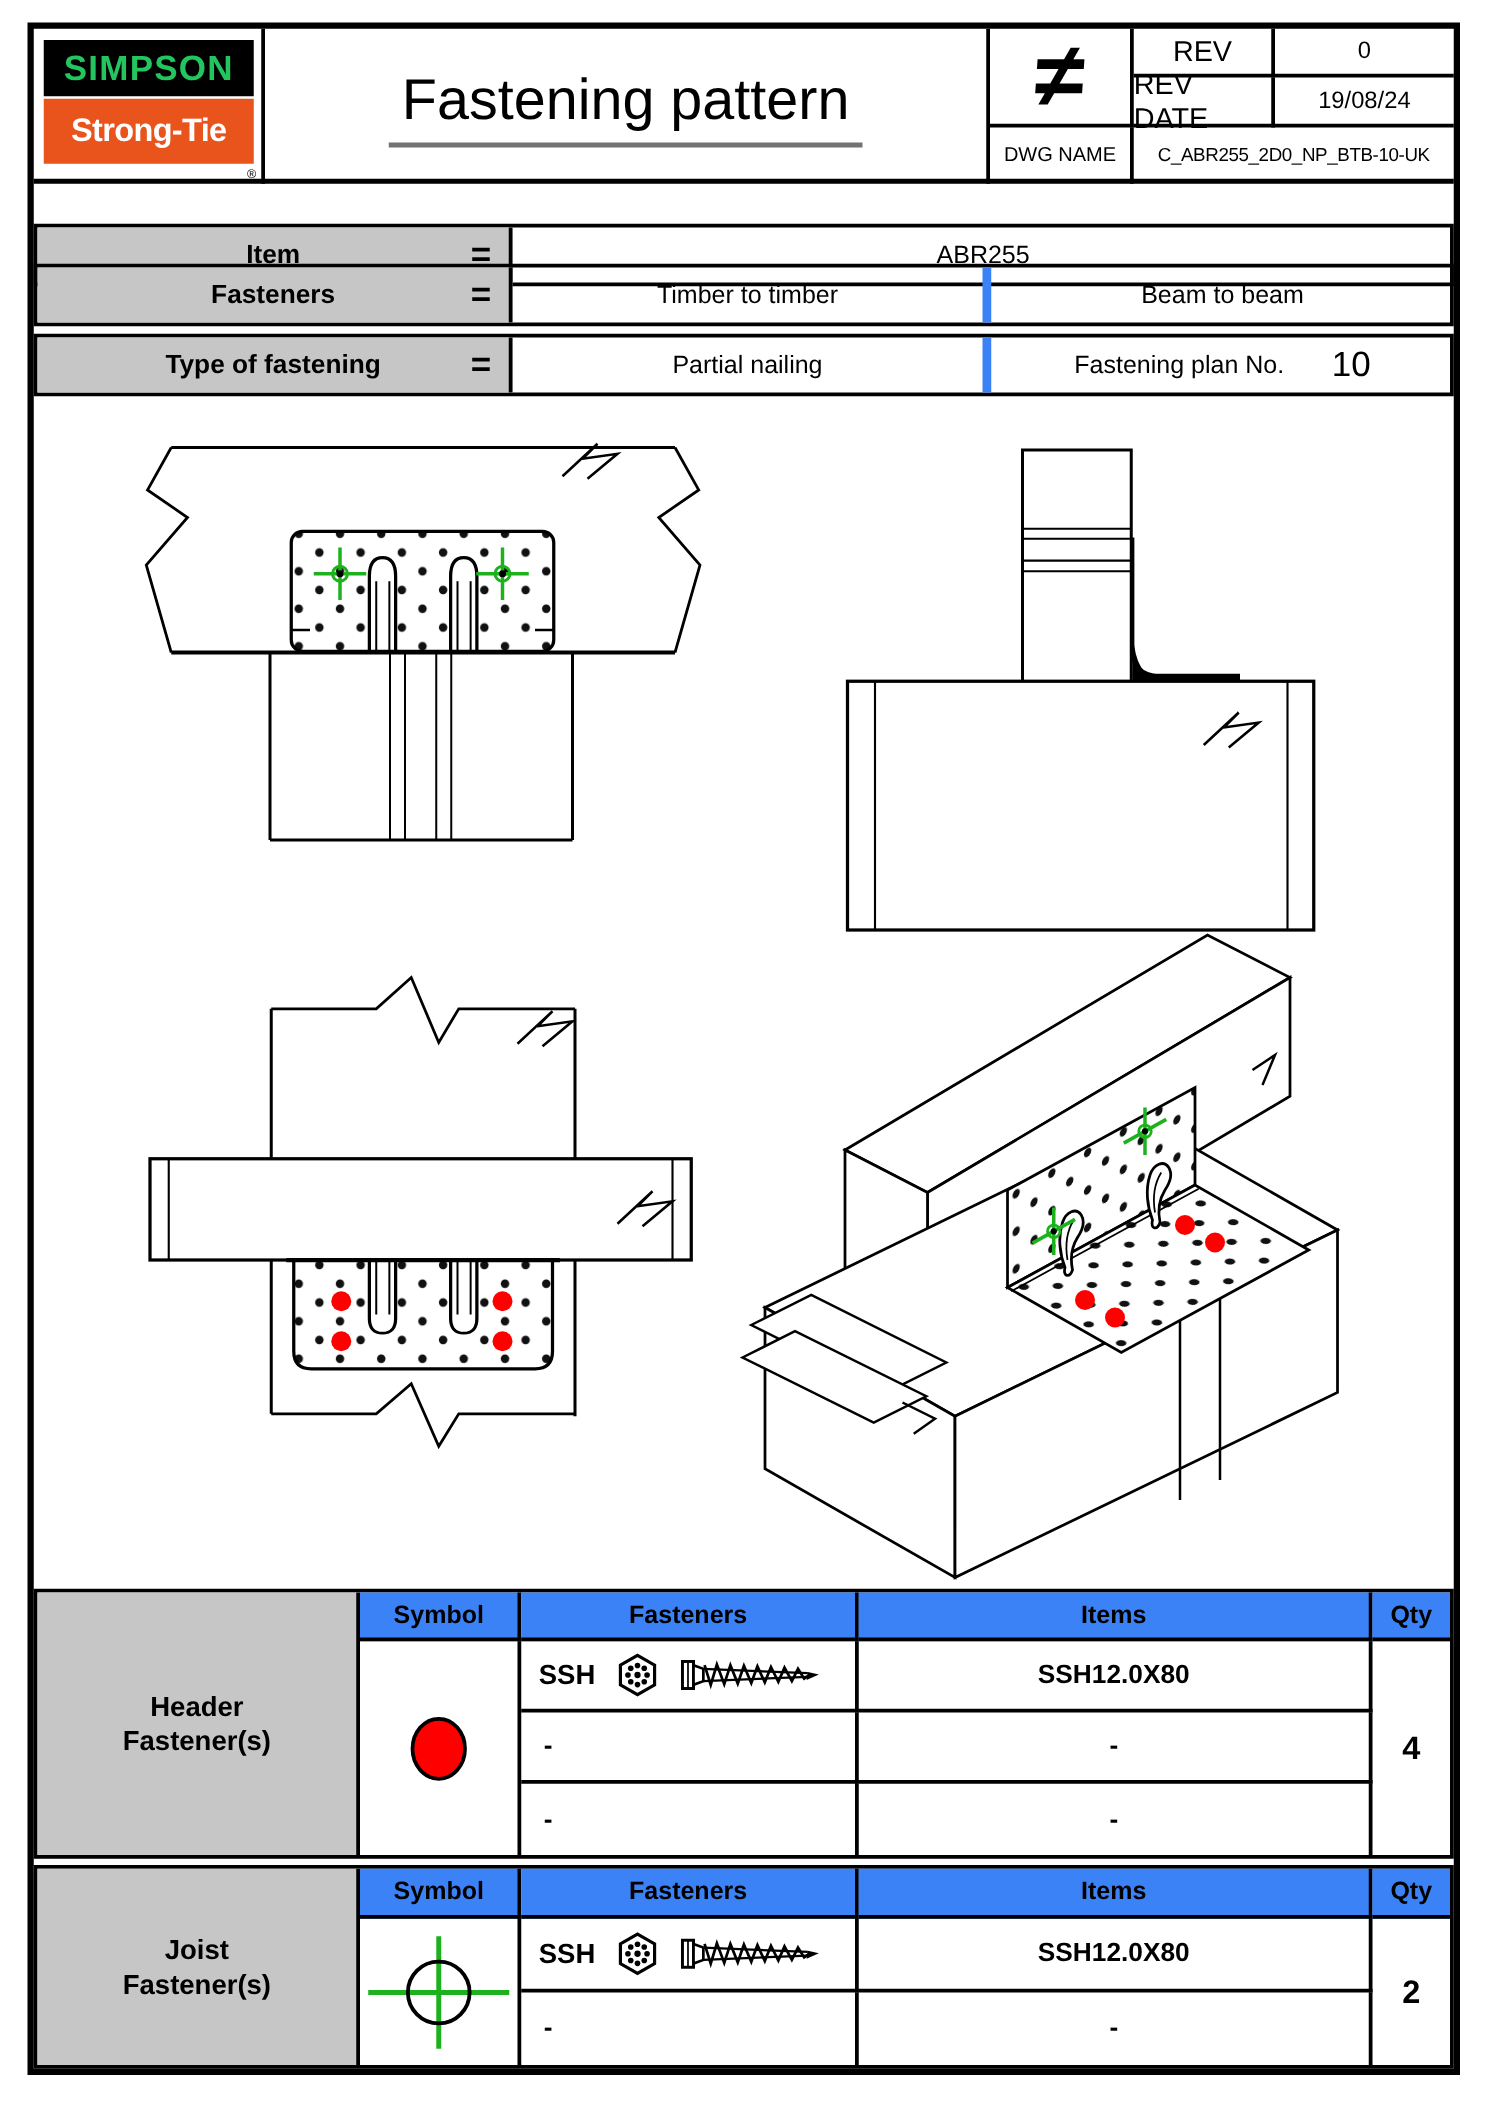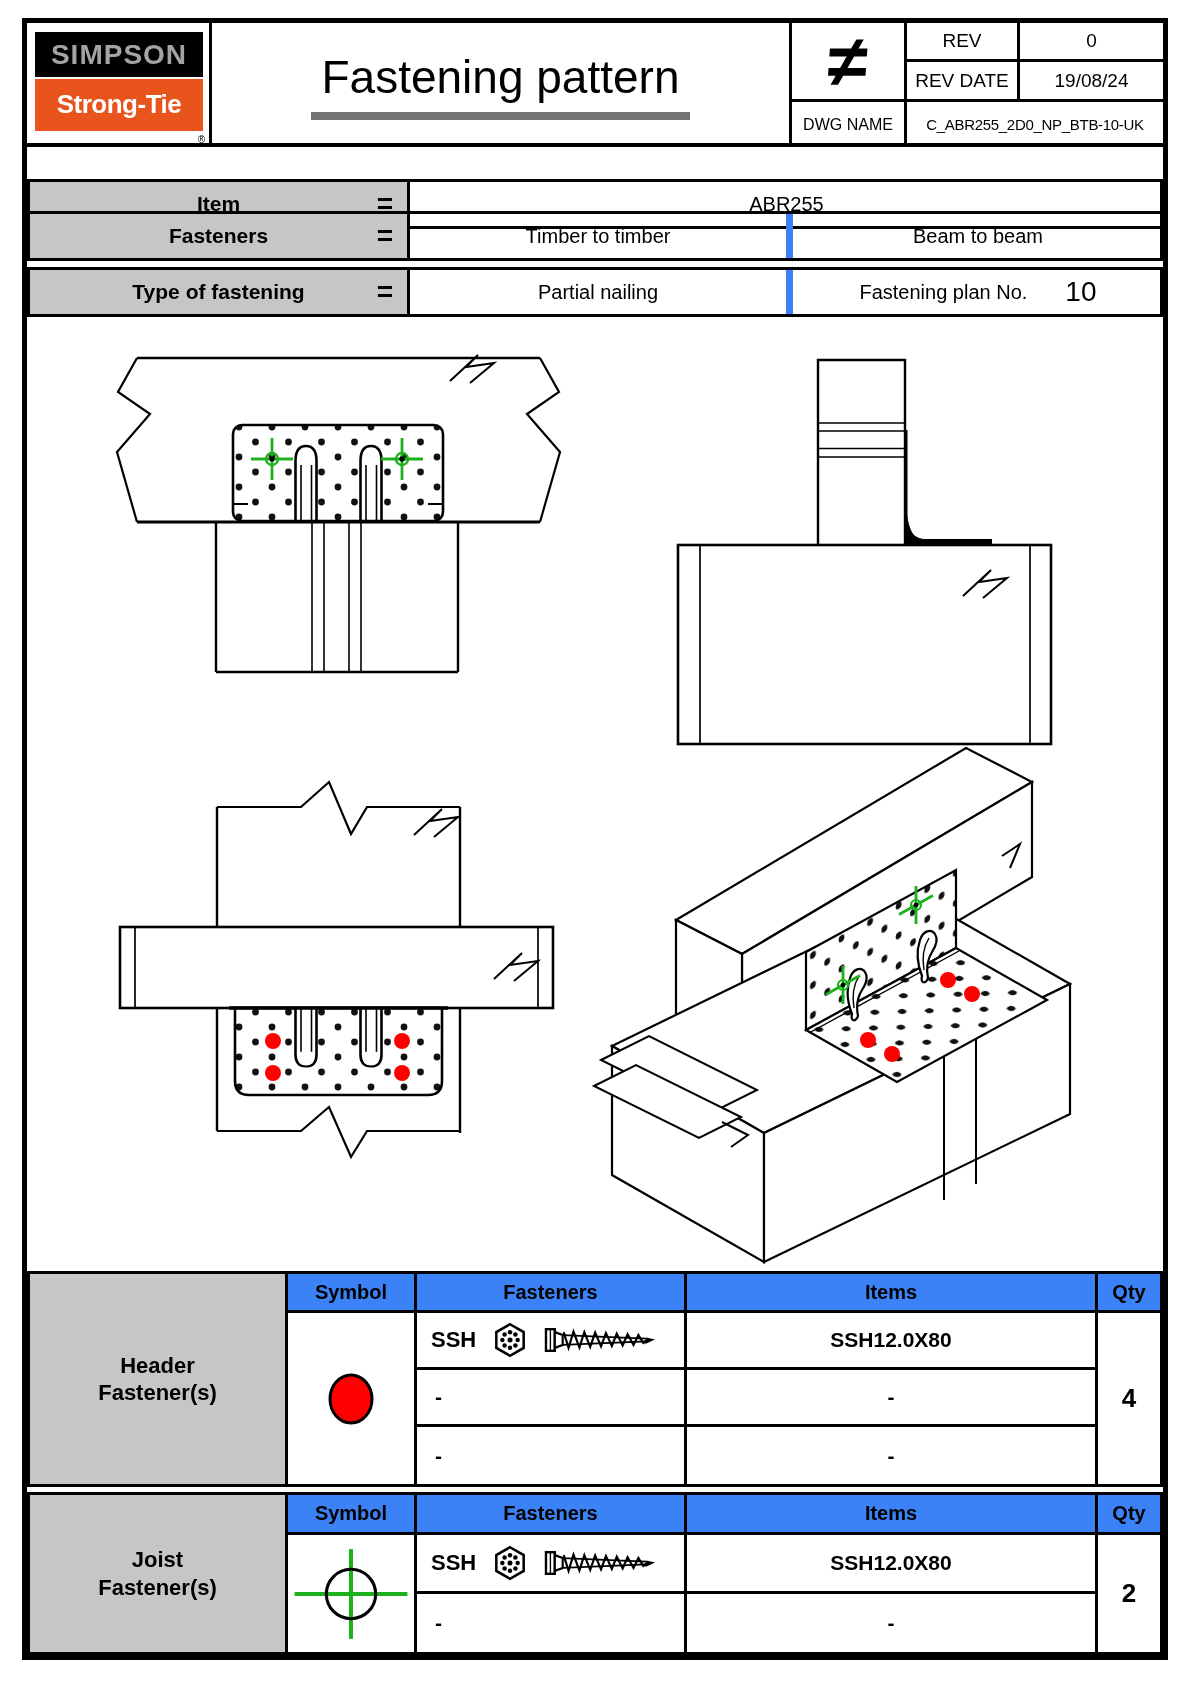--- a/index.html
+++ b/index.html
@@ -7,30 +7,30 @@
         font-family:"Liberation Sans",sans-serif;color:#000;overflow:hidden;}
   .frame{position:absolute;left:22px;top:18px;width:1146px;height:1642px;
          border:5px solid #000;box-sizing:border-box;pointer-events:none;}
   
   .band{position:absolute;left:27px;top:23px;width:1136px;height:124px;
         display:grid;grid-template-columns:185px 580px 115px 113px 143px;
         grid-template-rows:39px 40px 45px;border-bottom:4px solid #000;box-sizing:border-box;}
   .cell{box-sizing:border-box;display:flex;align-items:center;justify-content:center;}
   .logo-cell{grid-column:1;grid-row:1/4;border-right:3px solid #000;position:relative;}
   .logo{position:absolute;left:8px;top:9px;width:168px;}
-  .logo-top{background:#000;color:#a3a3a3;font-weight:bold;font-size:28px;letter-spacing:1px;
+  .logo-top{background:#000;color:#22c55e;font-weight:bold;font-size:28px;letter-spacing:1px;
             text-align:center;padding:7px 0 6px;}
   .logo-bot{background:#e8541c;color:#fff;font-weight:bold;font-size:26px;text-align:center;
             padding:10px 0 11px;margin-top:2px;letter-spacing:-0.5px;}
   .logo-reg{position:absolute;right:-2px;bottom:-14px;font-size:10px;}
   .title-cell{grid-column:2;grid-row:1/4;border-right:3px solid #000;}
-  .title-text{font-size:46px;border-bottom:8px solid #737373;padding:0 10px 8px;}
+  .title-text{font-size:46px;border-bottom:4px solid #737373;padding:0 10px 8px;}
   .proj-cell{grid-column:3;grid-row:1/3;border-right:3px solid #000;border-bottom:3px solid #000;}
   .proj-sym{font-size:72px;font-weight:bold;line-height:0.9;transform:skewX(-4deg);}
-  .rl{border-right:3px solid #000;border-bottom:3px solid #000;font-size:19px;}
+  .rl{border-right:3px solid #000;border-bottom:3px solid #000;font-size:23px;}
   .rv{border-bottom:3px solid #000;font-size:19px;}
   .rl2{grid-column:3;grid-row:3;border-right:3px solid #000;font-size:16px;}
   .rv2{grid-column:4/6;grid-row:3;font-size:15px;letter-spacing:-0.3px;}
   
   .spec{position:absolute;left:27px;width:1136px;height:50px;display:grid;
         border:3px solid #000;box-sizing:border-box;}
   .spec .lab{background:#c6c6c6;border-right:3px solid #000;position:relative;
              font-weight:bold;font-size:21px;display:flex;align-items:center;justify-content:center;}
   .spec .lab .eq{position:absolute;right:14px;font-size:28px;font-weight:bold;}
   .spec .val{display:flex;align-items:center;justify-content:center;font-size:20px;}

